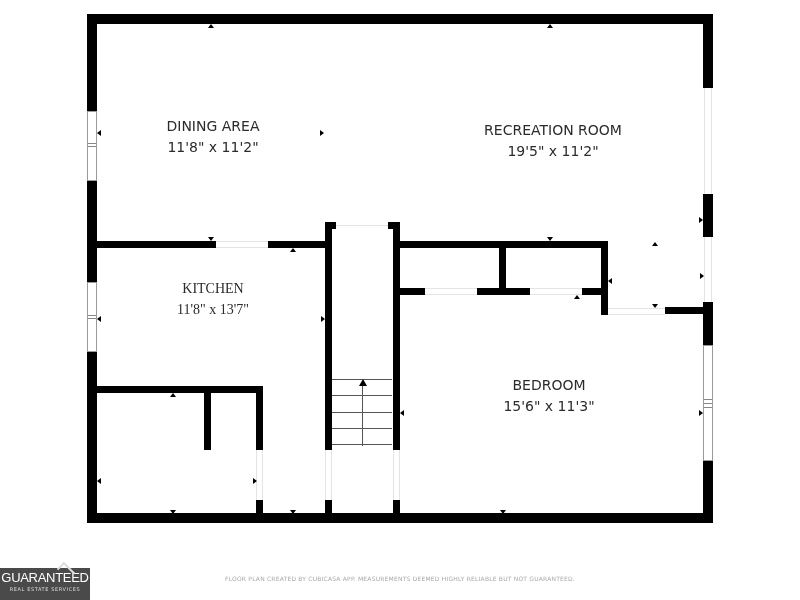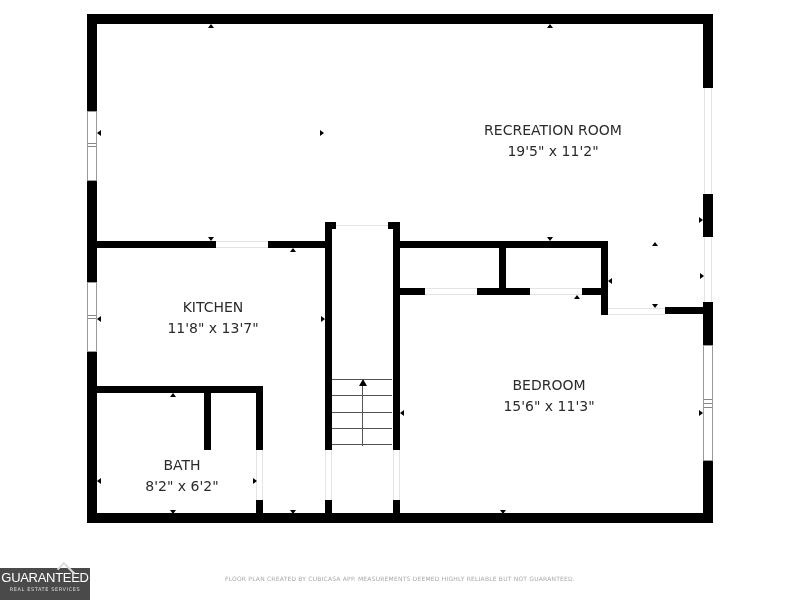--- a/index.html
+++ b/index.html
@@ -108,35 +108,35 @@
   <div class="mk mk-right" style="left:321px;top:316px;"></div>
   <div class="mk mk-up" style="left:170px;top:393px;"></div>
   <div class="mk mk-left" style="left:400px;top:410px;"></div>
   <div class="mk mk-right" style="left:699px;top:410px;"></div>
   <div class="mk mk-left" style="left:97px;top:478px;"></div>
   <div class="mk mk-right" style="left:253px;top:478px;"></div>
   <div class="mk mk-down" style="left:170px;top:510px;"></div>
   <div class="mk mk-down" style="left:290px;top:510px;"></div>
   <div class="mk mk-down" style="left:500px;top:510px;"></div>
 
+  <div class="label" style="left:213px;top:116px;">
+    <span>DINING AREA</span>
+    <span class="dim">11'8" x 11'2"</span>
+  </div>
   <div class="label" style="left:553px;top:120px;">
     <span>RECREATION ROOM</span>
     <span class="dim">19'5" x 11'2"</span>
   </div>
-  <div class="label" style="left:213px;top:297px;">
+  <div class="label" style="left:213px;top:278px;font-family:Liberation Serif, serif;">
     <span>KITCHEN</span>
     <span class="dim">11'8" x 13'7"</span>
   </div>
   <div class="label" style="left:549px;top:375px;">
     <span>BEDROOM</span>
     <span class="dim">15'6" x 11'3"</span>
-  </div>
-  <div class="label" style="left:182px;top:455px;">
-    <span>BATH</span>
-    <span class="dim">8'2" x 6'2"</span>
   </div>
 </div>
 
 <div class="logo">
   <span class="logo-roof"></span>
   <span class="logo-main">GUARANTEED</span>
   <span class="logo-sub">REAL ESTATE SERVICES</span>
 </div>
 <div class="disclaimer">FLOOR PLAN CREATED BY CUBICASA APP. MEASUREMENTS DEEMED HIGHLY RELIABLE BUT NOT GUARANTEED.</div>
 

